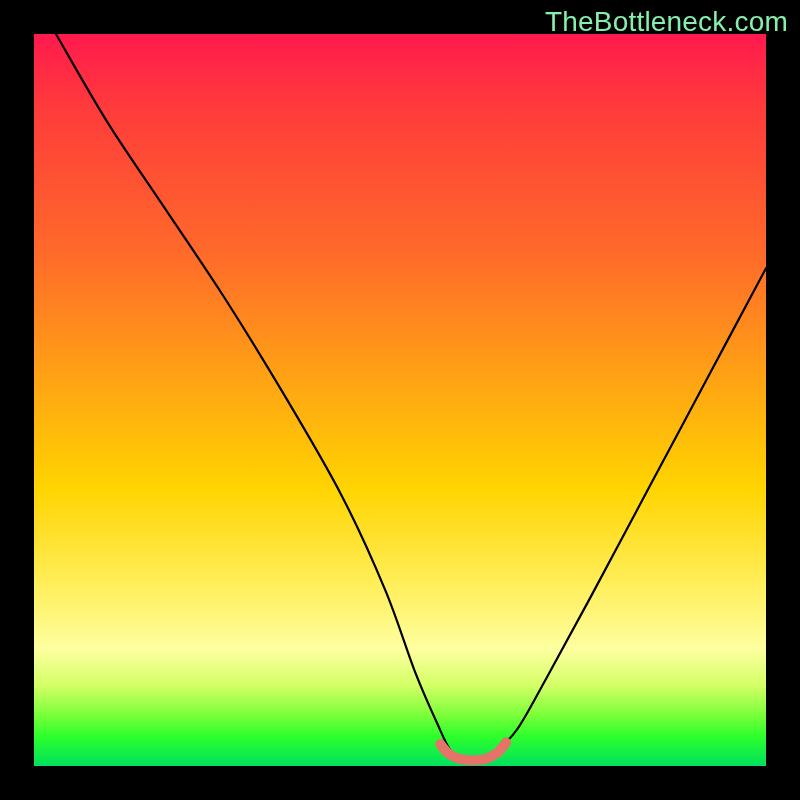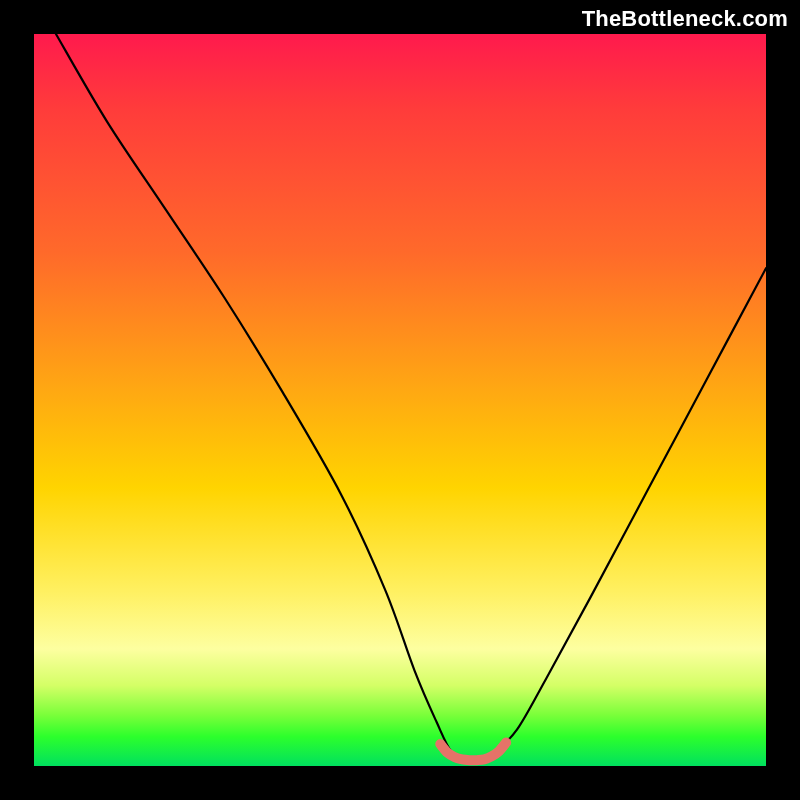--- a/index.html
+++ b/index.html
@@ -38,23 +38,23 @@
       #d4ff66 89%,
       #7bff3a 93%,
       #2cff2c 96%,
       #00e05e 100%
     );
   }
   .watermark {
     position: absolute;
     top: 6px;
     right: 12px;
-    color: #ffffff;
-    font-size: 22px;
-    font-weight: 700;
+    color: #86efac;
+    font-size: 28px;
+    font-weight: 400;
     letter-spacing: 0.2px;
     user-select: none;
   }
   svg.curve {
     position: absolute;
     left: 0;
     top: 0;
     width: 732px;
     height: 732px;
     overflow: visible;

